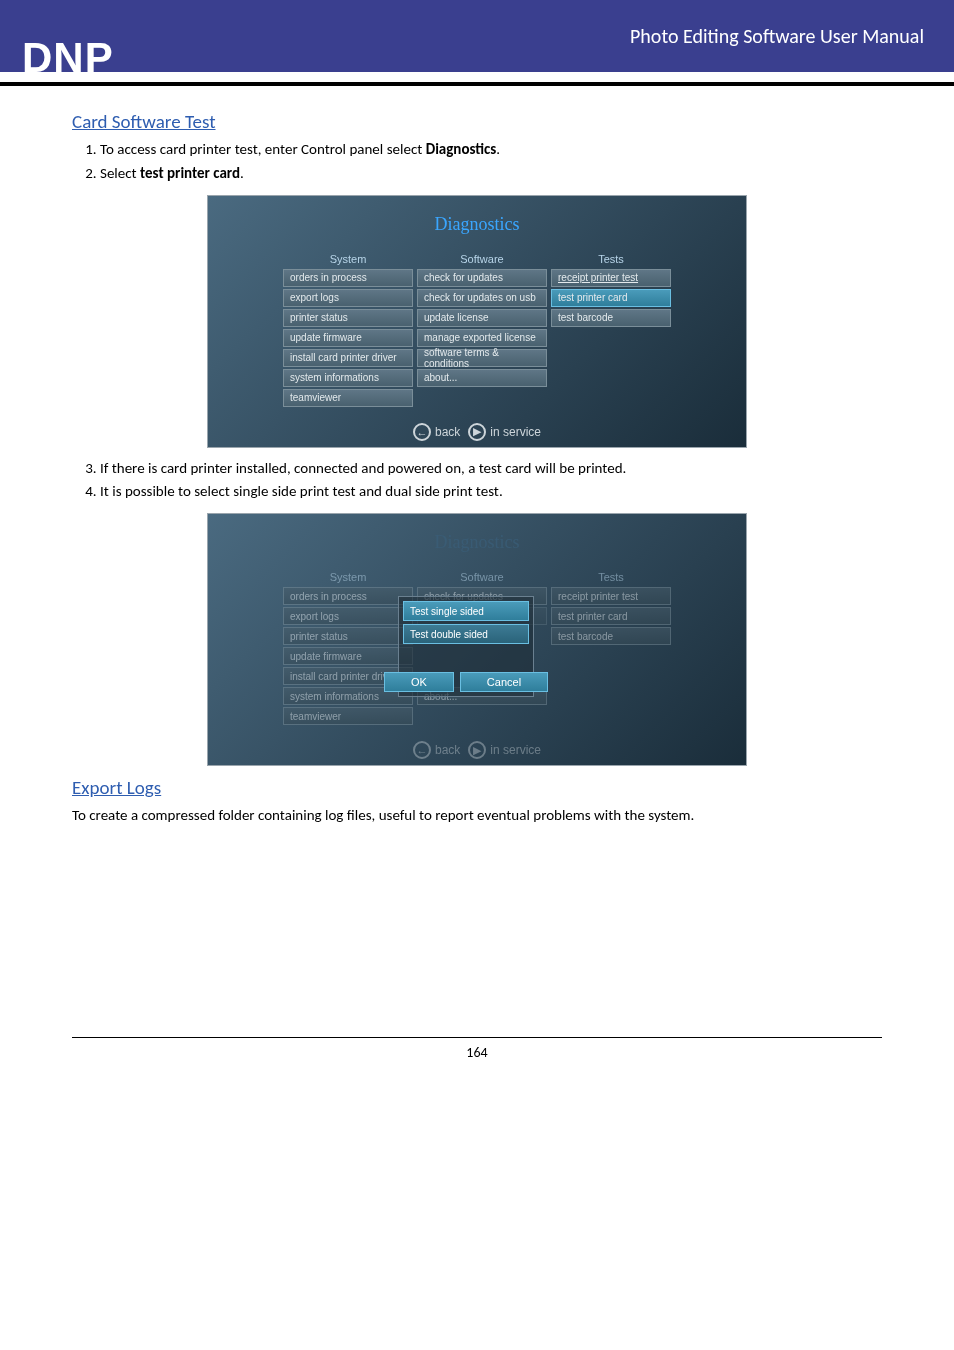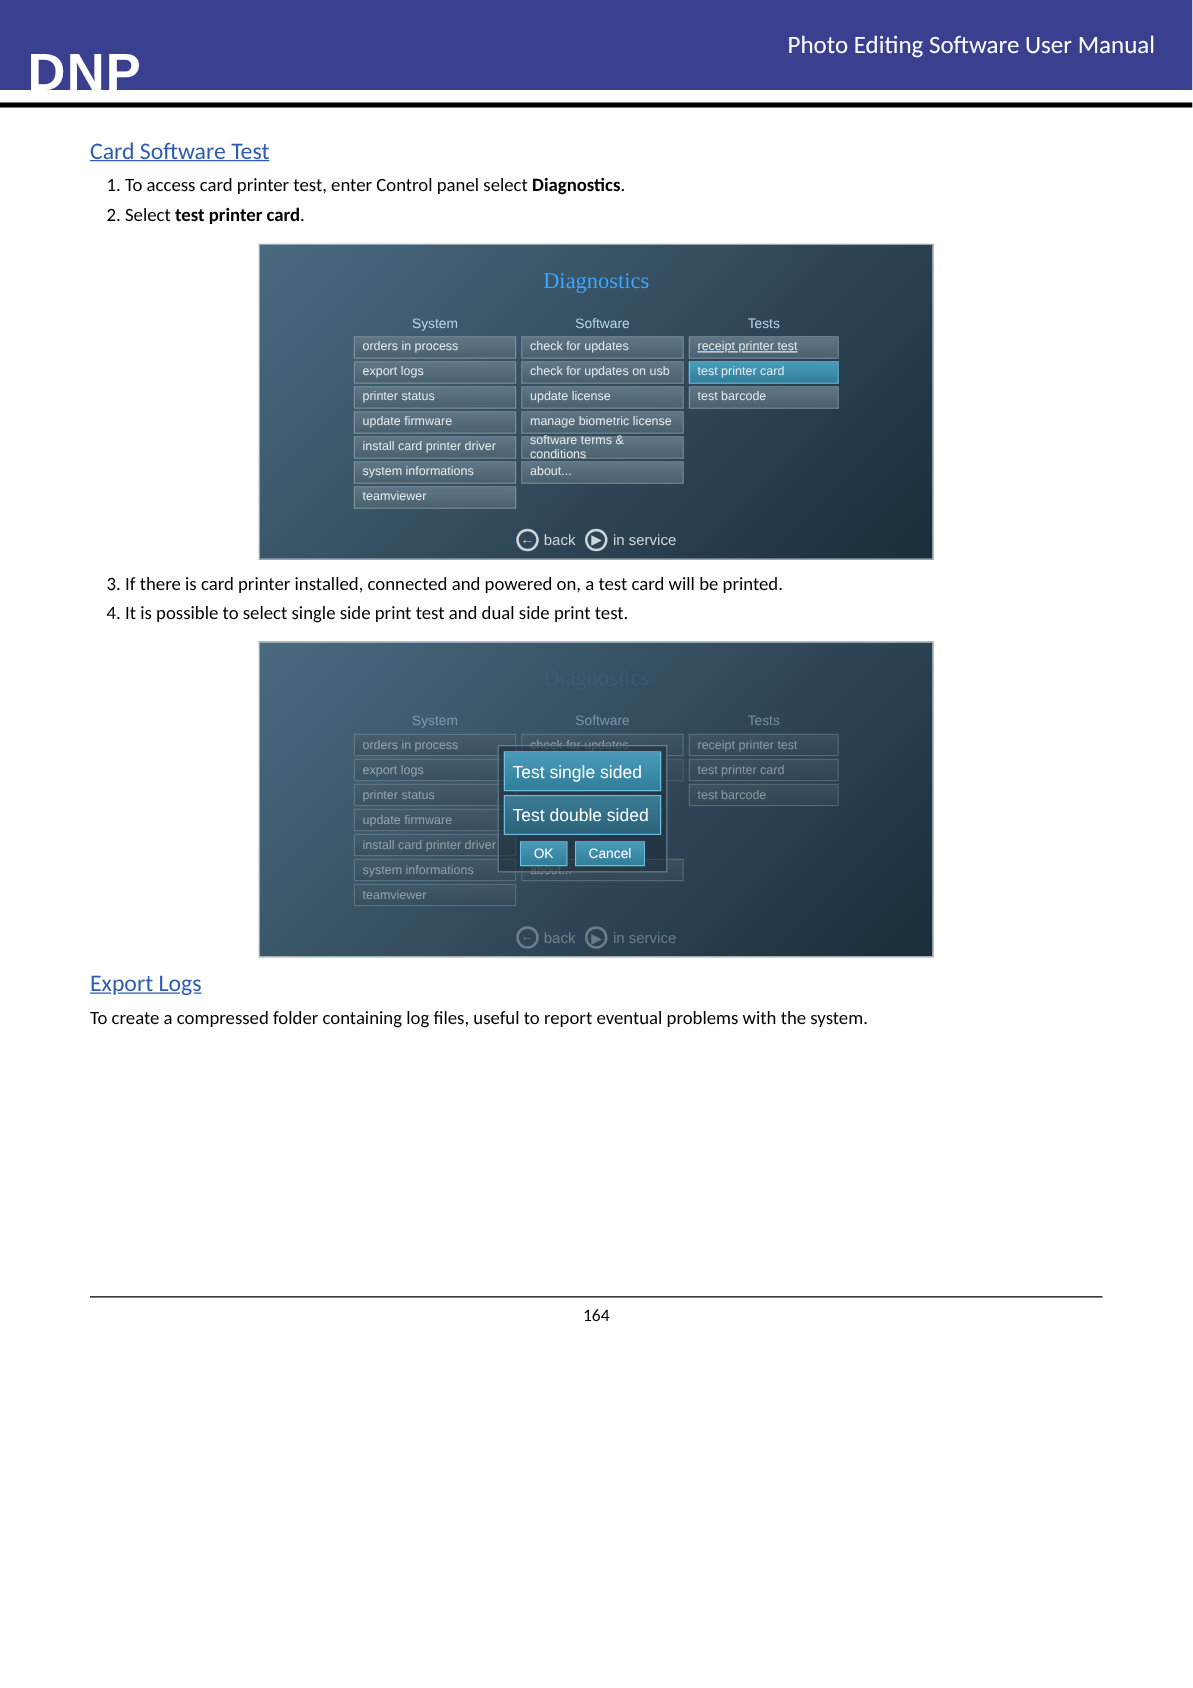--- a/index.html
+++ b/index.html
@@ -155,40 +155,41 @@
       border: 1px solid #6a8090;
       padding: 4px;
       display: flex;
       flex-direction: column;
       gap: 3px;
     }
     .pop-btn {
       background: linear-gradient(#4a9bba, #2f7e9b);
       border: 1px solid #6abfe2;
       color: #fff;
-      font-size: 14px;
+      font-size: 10px;
       padding: 1px 6px;
       text-align: left;
-      height: 32px;
+      height: 20px;
       display: flex;
       align-items: center;
     }
     .pop-ok-cancel {
       display: flex;
       justify-content: center;
       gap: 6px;
       margin-top: 2px;
     }
     .pop-ok-cancel .obtn {
       background: linear-gradient(#4a9bba, #2f7e9b);
       border: 1px solid #6abfe2;
       color: #fff;
       font-size: 11px;
-      padding: 3px 10px;
+      padding: 3px 26px;
       text-align: center;
+      margin-top: 23px;
     }
     .body-text {
       margin-bottom: 6px;
       line-height: 1.45;
     }
     .page-footer {
       border-top: 1px solid #000;
       text-align: center;
       padding: 6px 0;
       font-size: 14px;
@@ -225,21 +226,21 @@
           <div class="app-btn">update firmware</div>
           <div class="app-btn">install card printer driver</div>
           <div class="app-btn">system informations</div>
           <div class="app-btn">teamviewer</div>
         </div>
         <div class="col">
           <div class="col-head">Software</div>
           <div class="app-btn">check for updates</div>
           <div class="app-btn">check for updates on usb</div>
           <div class="app-btn">update license</div>
-          <div class="app-btn">manage biometric license</div>
+          <div class="app-btn">manage exported license</div>
           <div class="app-btn">software terms &amp; conditions</div>
           <div class="app-btn">about...</div>
         </div>
         <div class="col" style="width:120px">
           <div class="col-head">Tests</div>
           <div class="app-btn underlined">receipt printer test</div>
           <div class="app-btn highlighted">test printer card</div>
           <div class="app-btn">test barcode</div>
         </div>
       </div>

